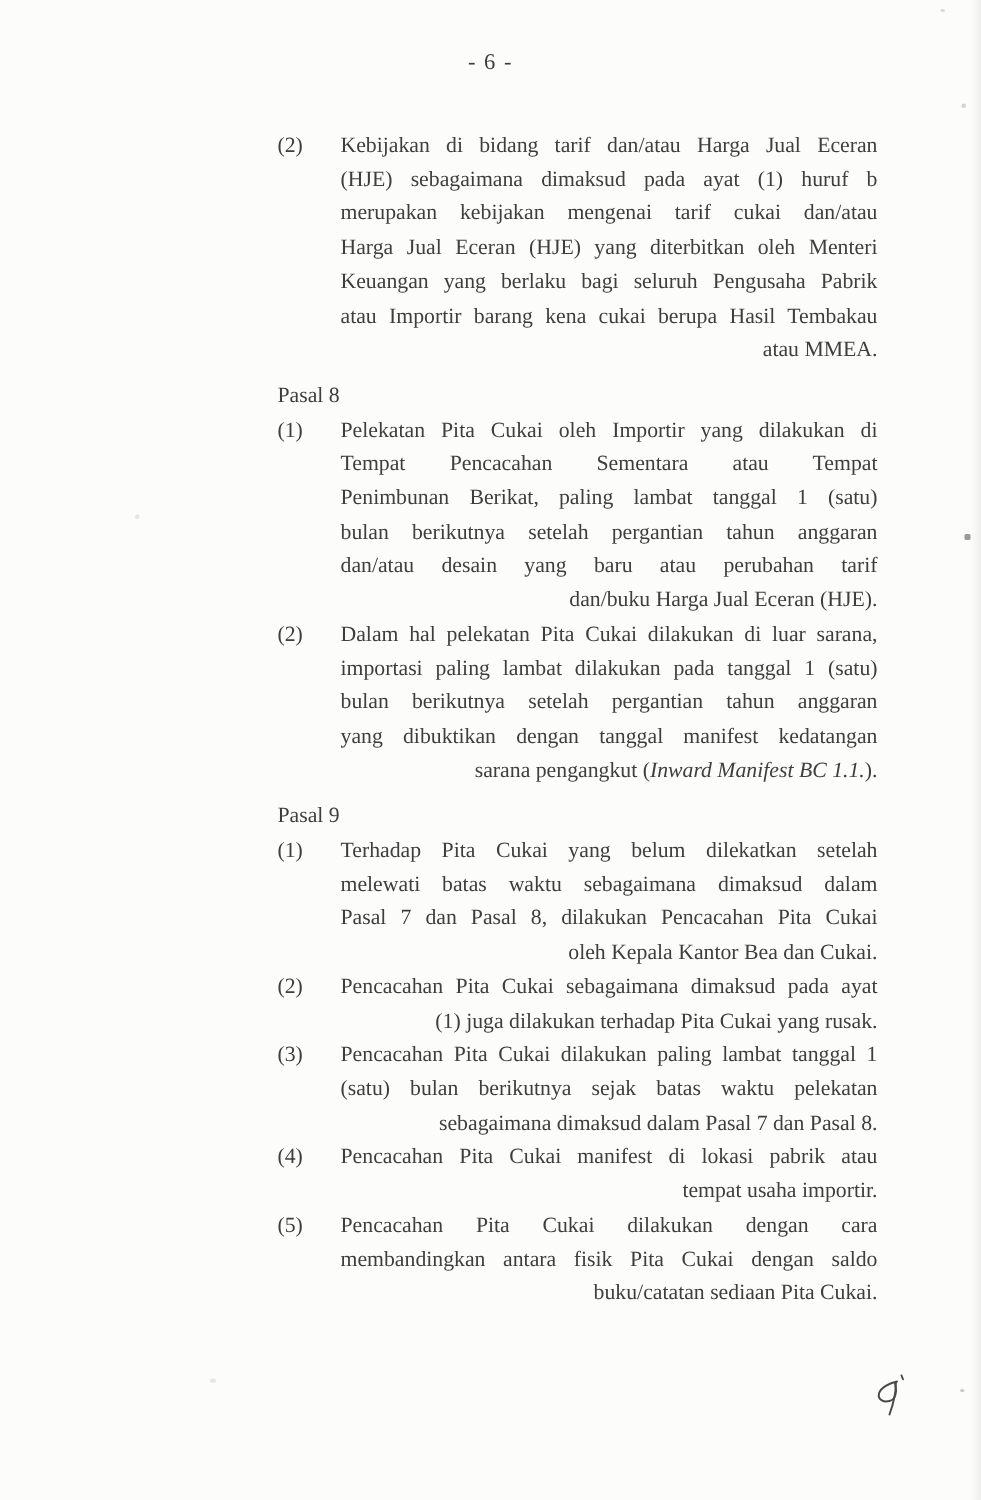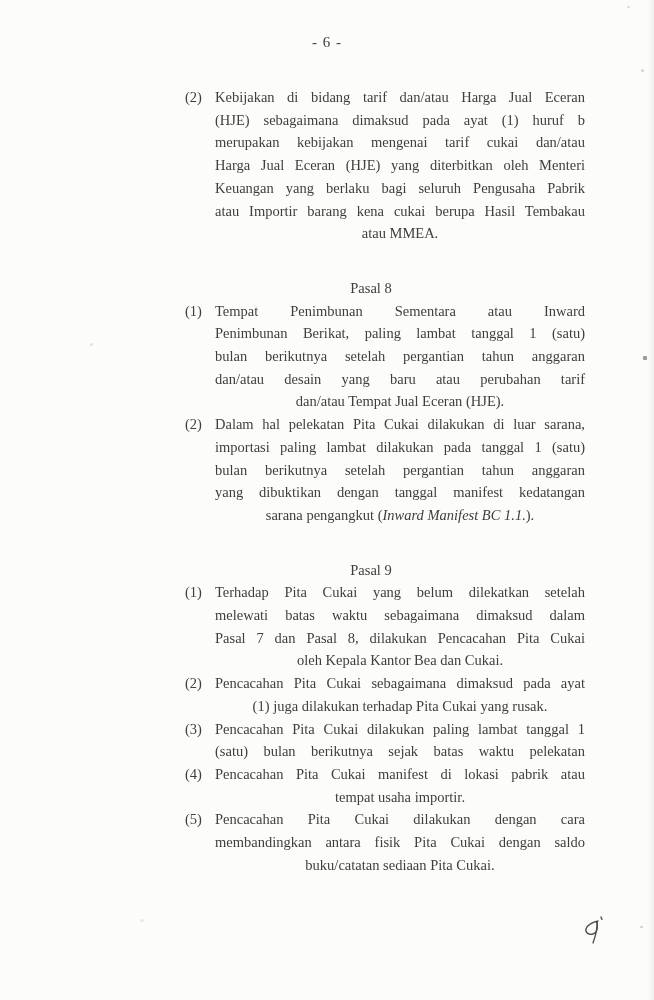--- a/index.html
+++ b/index.html
@@ -15,23 +15,23 @@
     position:absolute;top:34px;left:0;width:100%;text-align:center;
     font-size:15px;letter-spacing:1px;
   }
   .content{
     position:absolute;left:185px;top:86px;width:400px;
     font-size:14.5px;line-height:22.7px;
   }
   .item{display:flex;}
   .num{flex:0 0 30px;width:30px;}
   .txt{flex:1;min-width:0;}
-  .line{text-align:center;}
-  .jline{text-align:justify;text-align-last:justify;-moz-text-align-last:justify;}
-  .heading{margin-top:32px;text-align:center;padding-right:28px;}
+  .line{text-align:right;}
+  .jline{text-align:justify;text-align-last:justify;margin-left:12px;-moz-text-align-last:justify;}
+  .heading{margin-top:8px;text-align:left;padding-right:28px;}
   i{}
   .paraph{position:absolute;left:582px;top:915px;width:24px;height:34px;}
   .speck{position:absolute;border-radius:50%;pointer-events:none;}
   .sp1{left:627px;top:6px;width:3px;height:2px;background:#d8d8d8;}
   .sp2{left:641px;top:69px;width:3px;height:3px;background:#d2d2d2;}
   .sp3{left:643px;top:356px;width:4px;height:4px;background:#9a9a9a;border-radius:1px;}
   .sp4{left:640px;top:926px;width:3px;height:2px;background:#c9c9c9;}
   .sp5{left:90px;top:343px;width:3px;height:3px;background:#e4e4e4;}
   .sp6{left:140px;top:919px;width:4px;height:3px;background:#e7e7e7;}
 </style>
@@ -52,25 +52,26 @@
           <div class="line jline"><span>Harga Jual Eceran (HJE) yang diterbitkan oleh Menteri</span></div>
           <div class="line jline"><span>Keuangan yang berlaku bagi seluruh Pengusaha Pabrik</span></div>
           <div class="line jline"><span>atau Importir barang kena cukai berupa Hasil Tembakau</span></div>
           <div class="line"><span>atau MMEA.</span></div>
         </div>
       </div>
       <div class="heading">Pasal 8</div>
       <div class="item">
         <div class="num">(1)</div>
         <div class="txt">
-          <div class="line jline"><span>Tempat Penimbunan Sementara atau Inward</span></div>
+          <div class="line jline"><span>Pelekatan Pita Cukai oleh Importir yang dilakukan di</span></div>
+          <div class="line jline"><span>Tempat Pencacahan Sementara atau Tempat</span></div>
           <div class="line jline"><span>Penimbunan Berikat, paling lambat tanggal 1 (satu)</span></div>
           <div class="line jline"><span>bulan berikutnya setelah pergantian tahun anggaran</span></div>
           <div class="line jline"><span>dan/atau desain yang baru atau perubahan tarif</span></div>
-          <div class="line"><span>dan/atau Tempat Jual Eceran (HJE).</span></div>
+          <div class="line"><span>dan/buku Harga Jual Eceran (HJE).</span></div>
         </div>
       </div>
       <div class="item">
         <div class="num">(2)</div>
         <div class="txt">
           <div class="line jline"><span>Dalam hal pelekatan Pita Cukai dilakukan di luar sarana,</span></div>
           <div class="line jline"><span>importasi paling lambat dilakukan pada tanggal 1 (satu)</span></div>
           <div class="line jline"><span>bulan berikutnya setelah pergantian tahun anggaran</span></div>
           <div class="line jline"><span>yang dibuktikan dengan tanggal manifest kedatangan</span></div>
           <div class="line"><span>sarana pengangkut (</span><i>Inward Manifest BC 1.1.</i><span>).</span></div>
@@ -91,20 +92,21 @@
         <div class="txt">
           <div class="line jline"><span>Pencacahan Pita Cukai sebagaimana dimaksud pada ayat</span></div>
           <div class="line"><span>(1) juga dilakukan terhadap Pita Cukai yang rusak.</span></div>
         </div>
       </div>
       <div class="item">
         <div class="num">(3)</div>
         <div class="txt">
           <div class="line jline"><span>Pencacahan Pita Cukai dilakukan paling lambat tanggal 1</span></div>
           <div class="line jline"><span>(satu) bulan berikutnya sejak batas waktu pelekatan</span></div>
+          <div class="line"><span>sebagaimana dimaksud dalam Pasal 7 dan Pasal 8.</span></div>
         </div>
       </div>
       <div class="item">
         <div class="num">(4)</div>
         <div class="txt">
           <div class="line jline"><span>Pencacahan Pita Cukai manifest di lokasi pabrik atau</span></div>
           <div class="line"><span>tempat usaha importir.</span></div>
         </div>
       </div>
       <div class="item">

